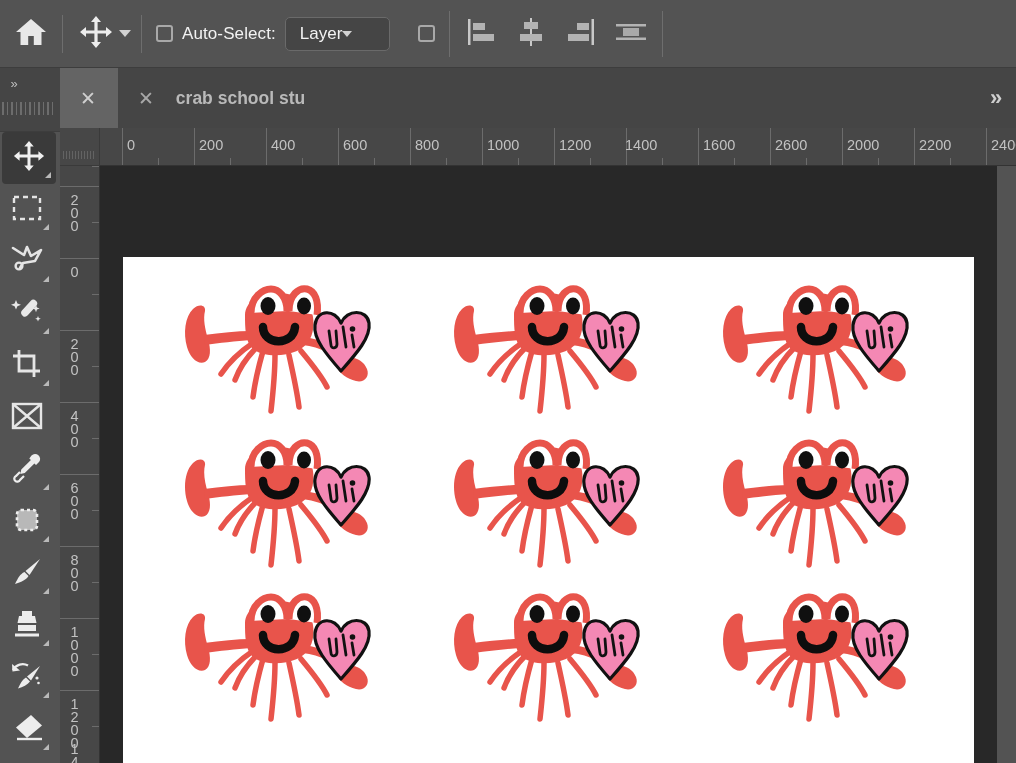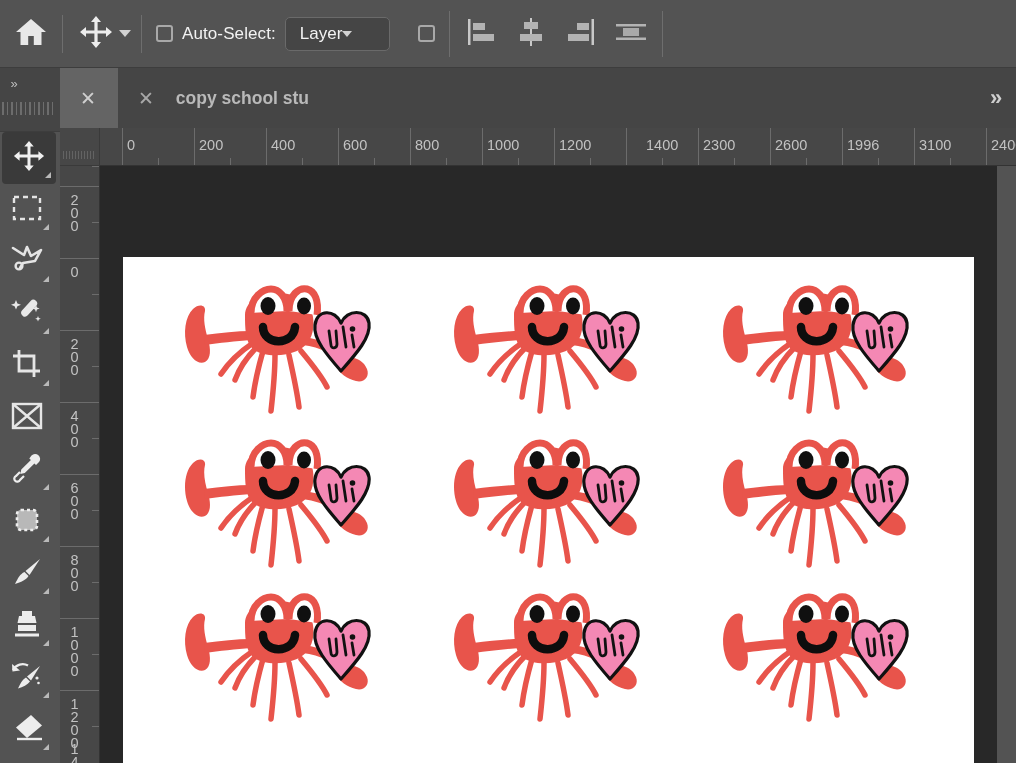--- a/index.html
+++ b/index.html
@@ -255,21 +255,21 @@
 
     <div class="vsep tall"></div>
   </div>
 
   <div class="tab-bar">
     <div class="tab active">
       <span class="tab-close">✕</span>
     </div>
     <div class="tab inactive">
       <span class="tab-close">✕</span>
-      <span class="tab-title">copy school stu</span>
+      <span class="tab-title">crab school stu</span>
     </div>
     <div class="tab-overflow">
       <span style="color:#cfcfcf;font-size:22px;font-weight:bold;line-height:1;">»</span>
     </div>
   </div>
 
   <div class="left-rail">
     <div class="rail-top">
       <span class="rail-collapse">»</span>
       <span class="rail-grip">
@@ -453,25 +453,25 @@
     <span class="rh-tick minor" style="left:850px"></span>
     <span class="rh-tick major" style="left:886px"></span>
 
     <span class="rh-lab" style="left:27px">0</span>
     <span class="rh-lab" style="left:99px">200</span>
     <span class="rh-lab" style="left:171px">400</span>
     <span class="rh-lab" style="left:243px">600</span>
     <span class="rh-lab" style="left:315px">800</span>
     <span class="rh-lab" style="left:387px">1000</span>
     <span class="rh-lab" style="left:459px">1200</span>
-    <span class="rh-lab" style="left:546px">1400</span>
-    <span class="rh-lab" style="left:603px">2300</span>
+    <span class="rh-lab" style="left:525px">1400</span>
+    <span class="rh-lab" style="left:603px">1600</span>
     <span class="rh-lab" style="left:675px">2600</span>
-    <span class="rh-lab" style="left:747px">1996</span>
-    <span class="rh-lab" style="left:819px">3100</span>
+    <span class="rh-lab" style="left:747px">2000</span>
+    <span class="rh-lab" style="left:819px">2200</span>
     <span class="rh-lab" style="left:891px">2400</span>
   </div>
 
   <div class="ruler-v">
     <span class="rv-tick minor" style="top:0px"></span>
     <span class="rv-tick major" style="top:20px"></span>
     <span class="rv-tick minor" style="top:56px"></span>
     <span class="rv-tick major" style="top:92px"></span>
     <span class="rv-tick minor" style="top:128px"></span>
     <span class="rv-tick major" style="top:164px"></span>

